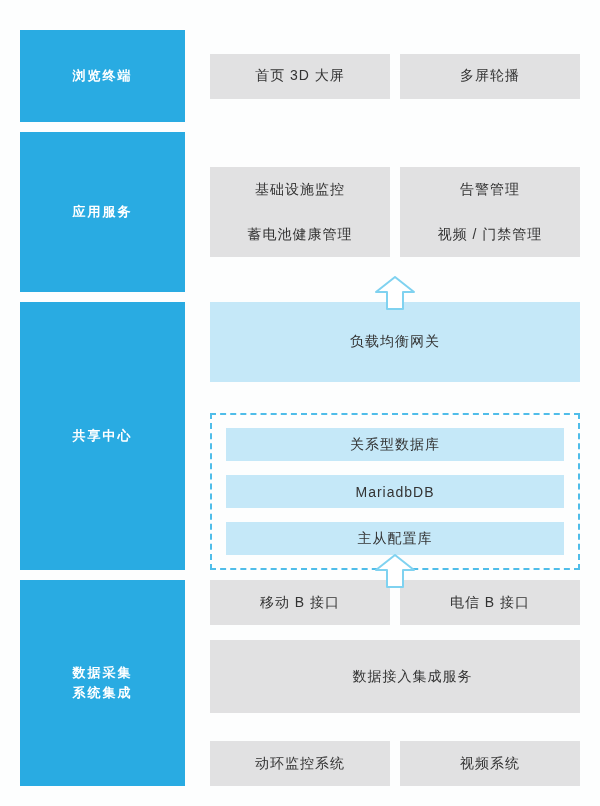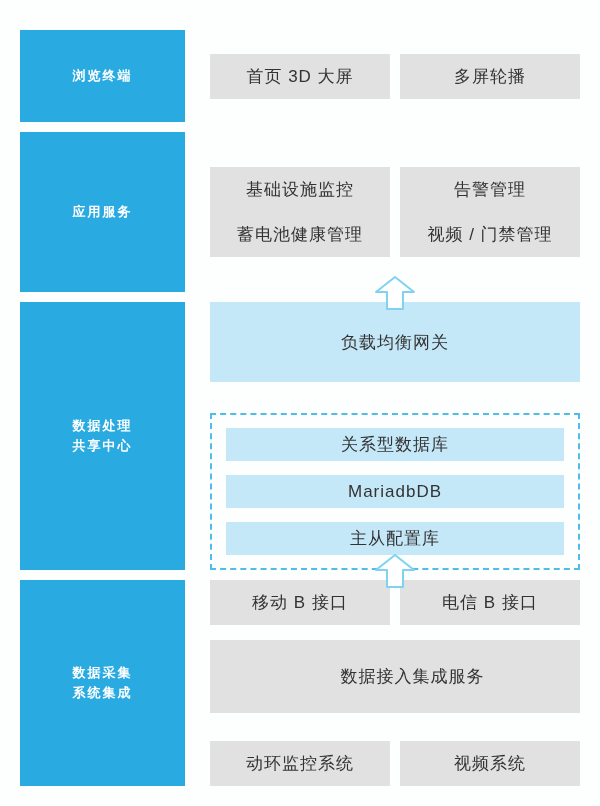--- a/index.html
+++ b/index.html
@@ -46,21 +46,21 @@
     justify-content: center;
   }
 
   .box-row { display: flex; gap: 10px; }
   .box {
     flex: 1;
     height: 45px;
     display: flex;
     align-items: center;
     justify-content: center;
-    font-size: 17px;
+    font-size: 14px;
     color: #333333;
     letter-spacing: 1px;
     white-space: nowrap;
   }
   .gray { background: #E1E1E2; }
   .blue { background: #C5E8F8; }
 
   .row-app .content { }
 
   .gateway { margin-bottom: 31px; text-align: center; }
@@ -116,21 +116,20 @@
       </div>
       <div class="box-row">
         <div class="box gray">蓄电池健康管理</div>
         <div class="box gray">视频 / 门禁管理</div>
       </div>
     </div>
   </div>
 
   <div class="row row-process">
     <div class="side">
-      <span>数据处理</span>
       <span>共享中心</span>
     </div>
     <div class="content">
       <div class="box blue gateway">负载均衡网关</div>
       <div class="dashed-group">
         <div class="box blue">关系型数据库</div>
         <div class="box blue">MariadbDB</div>
         <div class="box blue">主从配置库</div>
       </div>
     </div>

